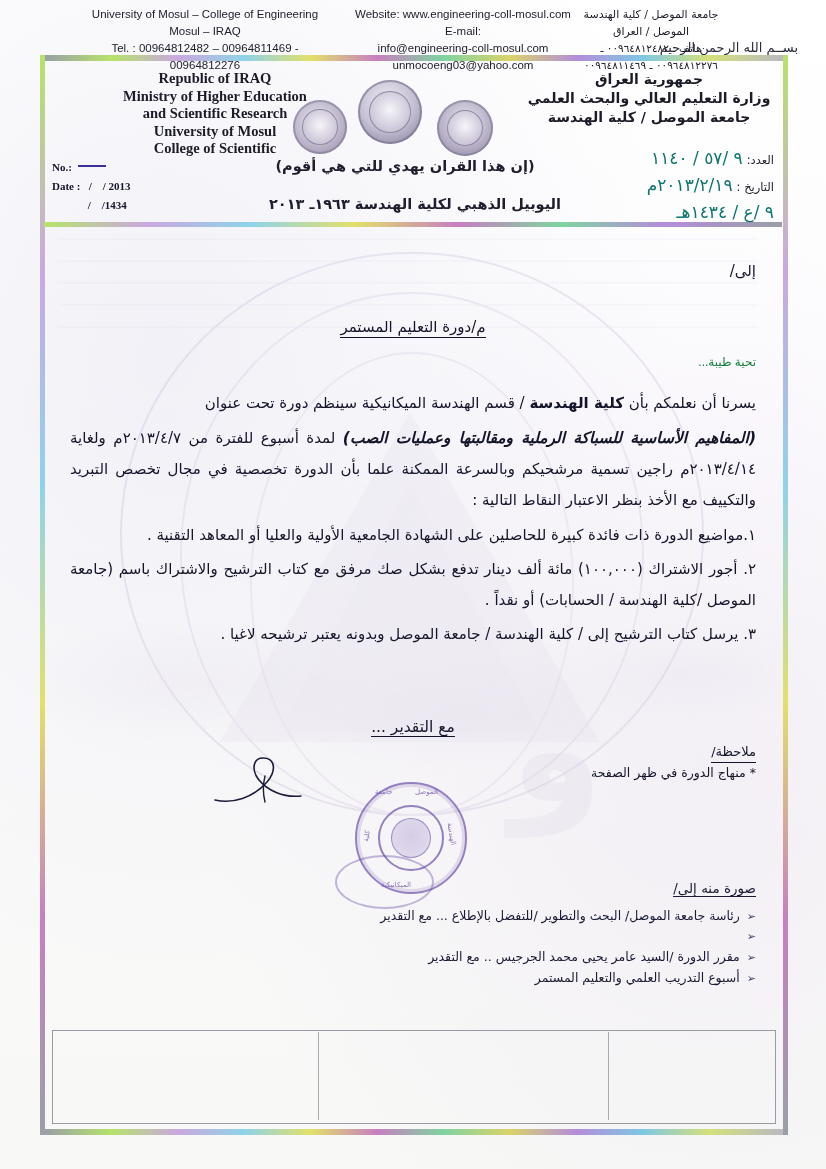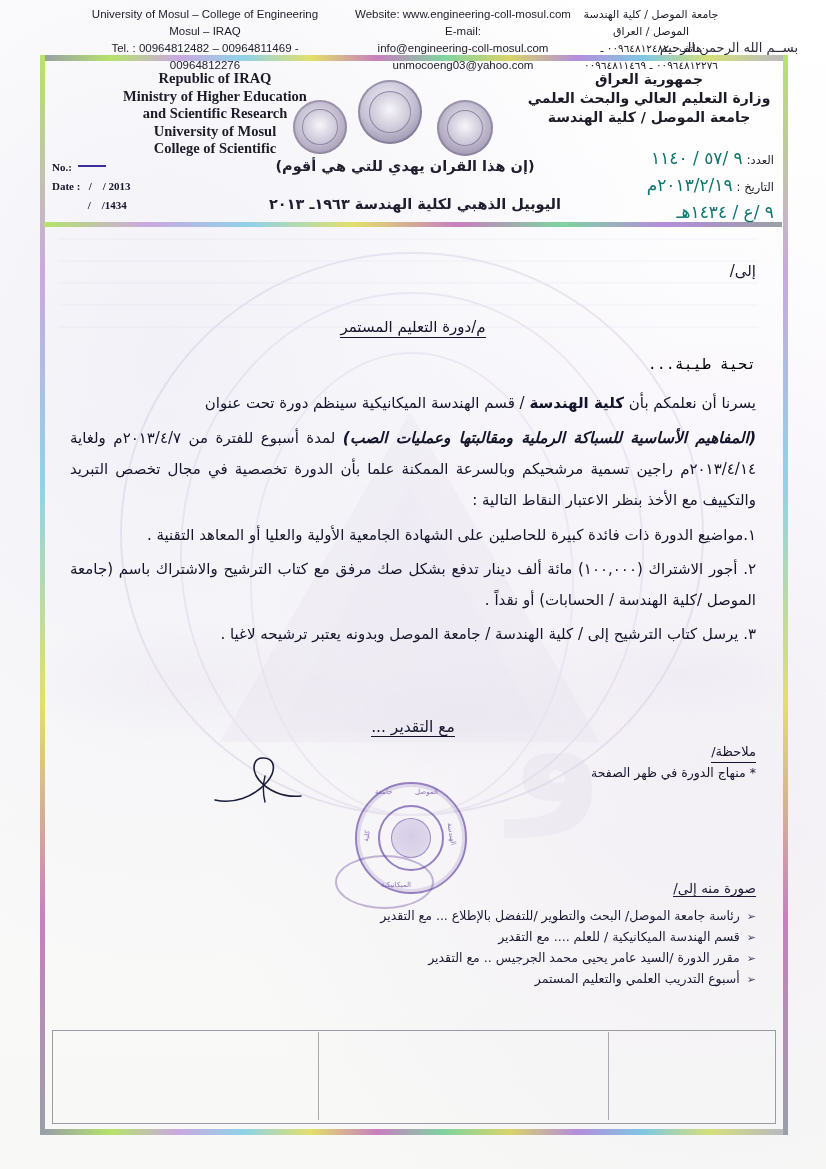--- a/index.html
+++ b/index.html
@@ -153,21 +153,21 @@
     font-family:"DejaVu Sans",sans-serif;font-size:15px;color:#14142a;
   }
   .subject{
     position:absolute;left:0;top:318px;width:826px;text-align:center;
     direction:rtl;font-family:"DejaVu Sans",sans-serif;font-size:15px;
     color:#14142a;
   }
   .subject span{border-bottom:1.5px solid #14142a;padding-bottom:1px;}
   .greeting{
     position:absolute;right:70px;top:355px;direction:rtl;
-    font-family:Liberation Mono, monospace;font-size:15px;color:#000000;
+    font-family:Liberation Sans, sans-serif;font-size:12px;color:#15803d;
   }
   .body{
     position:absolute;left:70px;right:70px;top:388px;
     direction:rtl;text-align:justify;
     font-family:"DejaVu Sans",sans-serif;font-size:15px;line-height:31px;
     color:#14142a;
   }
   .body p{margin:0 0 4px 0;}
   .b-bold{font-weight:700;}
   .course-title{
@@ -385,21 +385,20 @@
 
   <div class="cc">
     <div><span class="hdg">صورة منه إلى/</span></div>
     <ul>
       <li>
           <span class="bullet">➢</span>
           <span>رئاسة جامعة الموصل/ البحث والتطوير /للتفضل بالإطلاع ... مع التقدير</span>
         </li>
       <li>
           <span class="bullet">➢</span>
-          <span>قسم الهندسة الميكانيكية /  للعلم .... مع التقدير</span>
         </li>
       <li>
           <span class="bullet">➢</span>
           <span>مقرر الدورة /السيد عامر يحيى محمد الجرجيس  .. مع التقدير</span>
         </li>
       <li>
           <span class="bullet">➢</span>
           <span>أسبوع التدريب العلمي والتعليم المستمر</span>
         </li>
     </ul>

